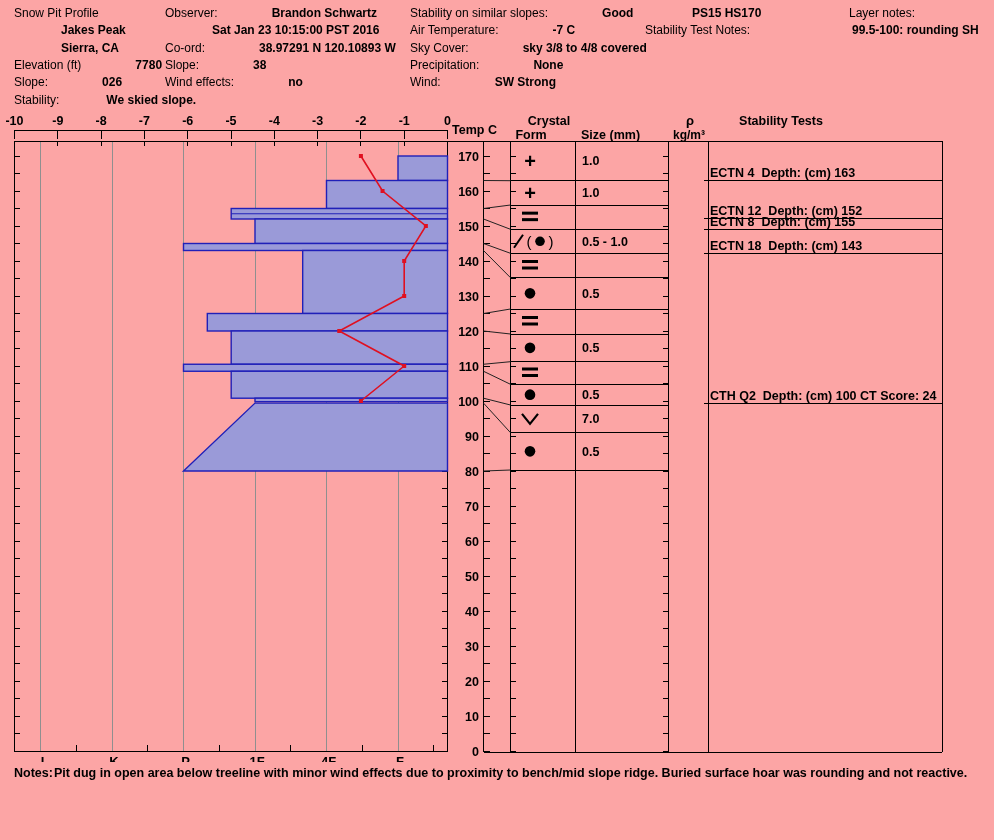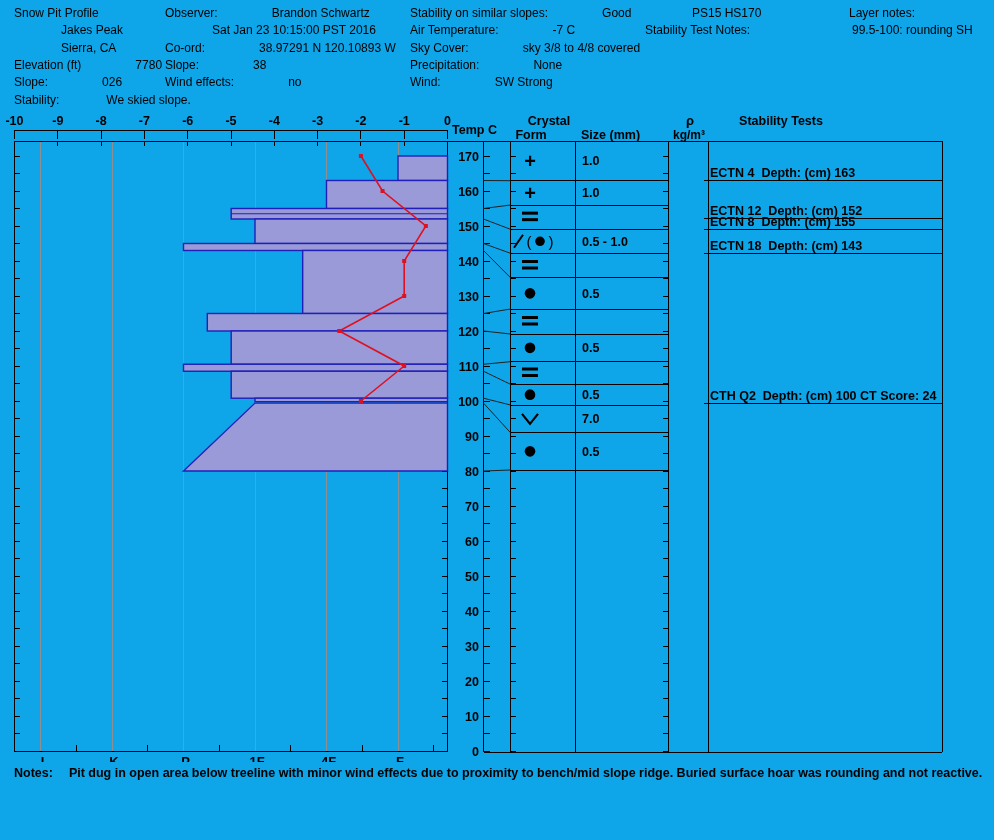--- a/index.html
+++ b/index.html
@@ -1,25 +1,25 @@
 <!DOCTYPE html>
 <html><head>
 <meta charset="utf-8">
 <style>
   html,body{margin:0;padding:0;background:#fff;}
-  #page{position:relative;width:994px;height:840px;background:#0ea5e9;overflow:hidden;
+  #page{position:relative;width:994px;height:840px;background:#fca5a5;overflow:hidden;
         font-family:"Liberation Sans", sans-serif;color:#000;}
   .hdr-row{position:absolute;white-space:nowrap;font-size:12px;line-height:13px;}
   .hdr-row .lbl{font-weight:normal;margin-right:7px;}
   .hdr-row .lbl.tight{margin-right:0;}
-  .hdr-row .val{font-weight:normal;padding-left:47px;}
+  .hdr-row .val{font-weight:bold;padding-left:47px;}
   #figure{position:absolute;left:0;top:0;}
   #notes-line{position:absolute;left:14px;top:766px;width:972px;
               font-size:12.5px;font-weight:bold;white-space:nowrap;}
-  #notes-line .nlbl{margin-right:16px;}
+  #notes-line .nlbl{margin-right:1px;}
 </style>
 </head>
 <body>
 
 <div id="page">
   <div id="header-block">
       <div class="hdr-row" style="left: 14px; top: 7px;"><span class="lbl">Snow Pit Profile</span></div>
       <div class="hdr-row" style="left: 14px; top: 24.3px;"><span class="val">Jakes Peak</span></div>
       <div class="hdr-row" style="left: 14px; top: 41.6px;"><span class="val">Sierra, CA</span></div>
       <div class="hdr-row" style="left: 14px; top: 58.9px;"><span class="lbl">Elevation (ft)</span><span class="val">7780</span></div>

